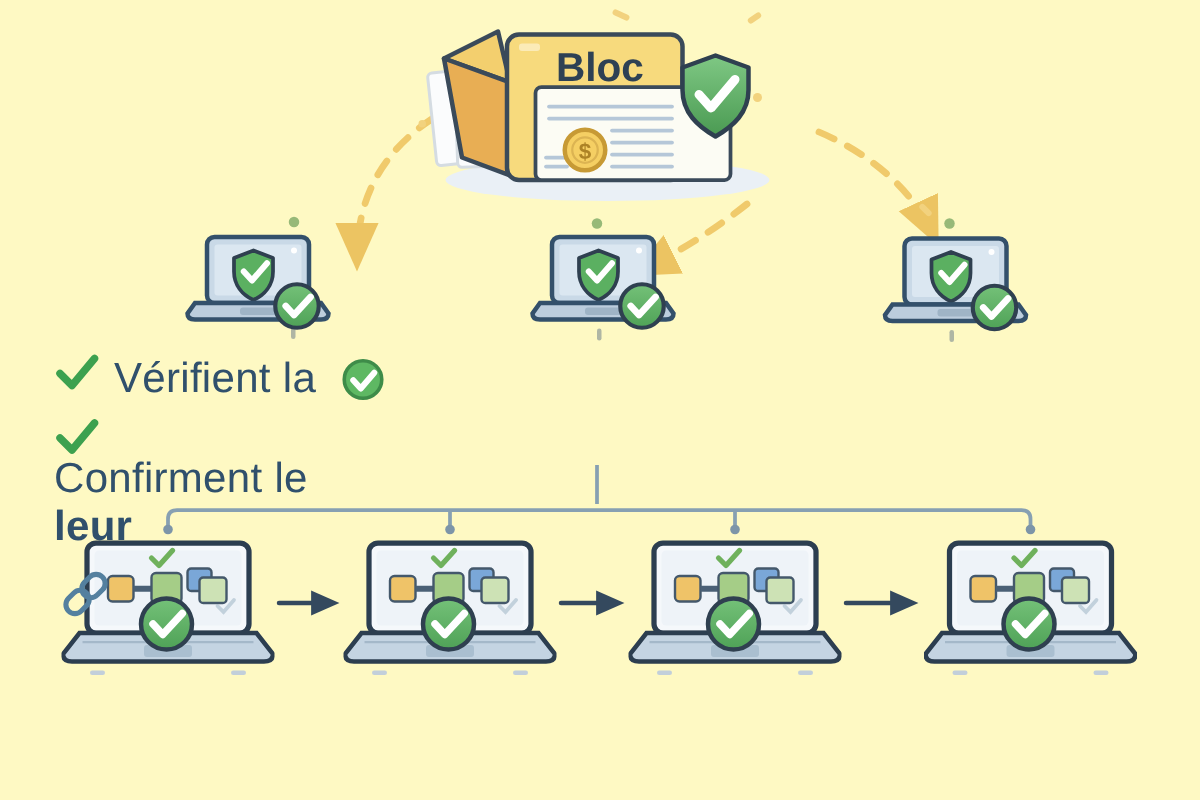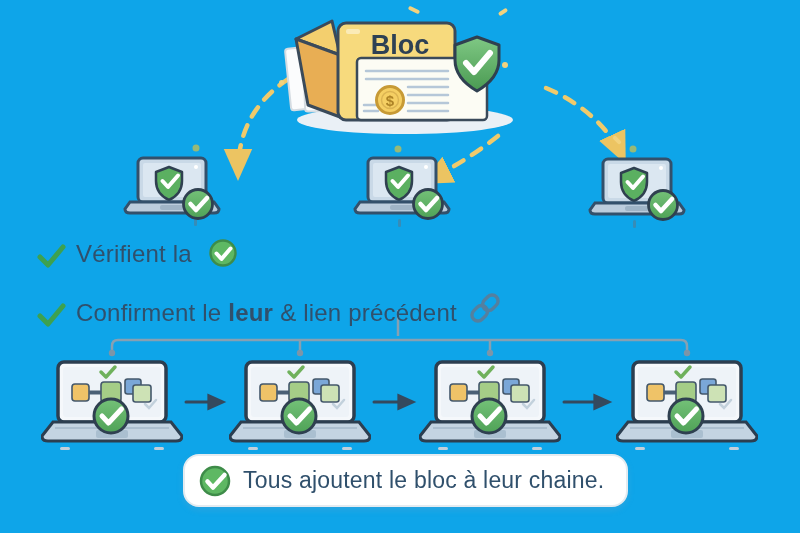--- a/index.html
+++ b/index.html
@@ -1,27 +1,27 @@
 <!DOCTYPE html>
 <html><head>
 <meta charset="utf-8">
 <style>
   html,body{margin:0;padding:0;background:#ffffff;}
-  .canvas{position:relative;width:800px;height:533px;background:#0ea5e9;overflow:hidden;
+  .canvas{position:relative;width:800px;height:533px;background:#fef9c3;overflow:hidden;
           font-family:"Liberation Sans",sans-serif;}
   svg{display:block}
   svg text{font-family:"Liberation Sans",sans-serif;}
   .overlay{position:absolute;left:0;top:0;z-index:1;}
   .art{position:absolute;z-index:2;}
-  .vline{position:absolute;left:36px;z-index:3;display:flex;align-items:flex-end;
-         color:#30506c;font-size:24px;letter-spacing:.2px;}
+  .vline{position:absolute;left:36px;z-index:3;display:flex;align-items:flex-start;
+         color:#30506c;font-size:28px;letter-spacing:.2px;}
   .vline .t{margin-right:7px;font-weight:500;}
   .vline .b{margin-right:7px;font-weight:bold;}
   .vline1{top:236px;}
-  .vline2{top:279px;}
+  .vline2{top:279px;flex-direction:column;}
   .lead-check{margin-right:10px;}
   .inline-badge{margin-left:2px;margin-top:2px;}
   .chain-icon{margin-left:2px;margin-top:10px;}
   .footer-box{position:absolute;left:183px;top:454px;width:445px;height:53px;z-index:3;
               background:#ffffff;border:2px solid #e4ebf0;border-radius:16px;
               box-shadow:0 3px 6px rgba(140,165,190,.22);
               display:flex;align-items:center;padding-left:13px;box-sizing:border-box;}
   .footer-text{margin-left:11px;color:#30506c;font-size:23px;font-weight:500;letter-spacing:.2px;}
   .confetti{position:absolute;background:#f2d27e;border-radius:3px;z-index:1;}
 </style>
@@ -194,21 +194,20 @@
       <path d="M8.5 15.5 L13.5 21 L22.5 10.5" fill="none" stroke="#ffffff" stroke-width="4" stroke-linecap="round" stroke-linejoin="round"></path>
     </svg>
   </div>
 
   <div class="vline vline2">
     <svg class="lead-check" width="30" height="24" viewBox="0 0 30 24">
       <path d="M4 13 L12 21 L27 3" fill="none" stroke="#3da14f" stroke-width="5" stroke-linecap="round" stroke-linejoin="round"></path>
     </svg>
     <span class="t">Confirment le</span>
     <span class="b">leur</span>
-    <span class="t">&amp; lien précédent</span>
     <svg class="chain-icon" width="38" height="38" viewBox="0 0 38 38">
       <g transform="rotate(-45 19 19)" fill="none" stroke="#54809f" stroke-width="3.4">
         <rect x="3" y="13" width="17" height="12" rx="6"></rect>
         <rect x="18" y="13" width="17" height="12" rx="6"></rect>
       </g>
     </svg>
   </div>
 
   <svg class="art" style="left:41px;top:360px" width="142" height="88" viewBox="0 0 142 88">
     <rect x="17" y="2" width="108" height="60" rx="6" fill="#f5f8fb" stroke="#2c3e50" stroke-width="3.5"></rect>
@@ -284,27 +283,20 @@
     <path d="M104 44 L108 48 L115 40" fill="none" stroke="#9fb4c4" stroke-width="2.5" stroke-linecap="round" opacity=".55"></path>
     <path d="M12 62 L130 62 L141 76 Q141 81 135 81 L7 81 Q1 81 1 76 Z" fill="#c4d4e2" stroke="#2c3e50" stroke-width="3"></path>
     <line x1="14" y1="68" x2="128" y2="68" stroke="#9db2c4" stroke-width="1.5" opacity=".8"></line>
     <rect x="55" y="70" width="32" height="8" rx="2" fill="#aabfd0"></rect>
     <g>
       <circle cx="70" cy="56" r="17" fill="url(#gb)" stroke="#2f4050" stroke-width="3"></circle>
       <path d="M61 56 L67.5 63 L80.5 49" fill="none" stroke="#ffffff" stroke-width="5" stroke-linecap="round" stroke-linejoin="round"></path>
     </g>
   </svg>
 
-  <div class="footer-box">
-    <svg width="34" height="34" viewBox="0 0 34 34">
-      <circle cx="17" cy="17" r="14" fill="#5eb863" stroke="#3e8c49" stroke-width="2.5"></circle>
-      <path d="M9.5 17.5 L15 23.5 L26.5 11" fill="none" stroke="#ffffff" stroke-width="4.5" stroke-linecap="round" stroke-linejoin="round"></path>
-    </svg>
-    <span class="footer-text">Tous ajoutent le bloc à leur chaine.</span>
-  </div>
 
   <div class="confetti" style="left:408px;top:8px;width:12px;height:4px;transform:rotate(25deg)"></div>
   <div class="confetti" style="left:498px;top:10px;width:10px;height:4px;transform:rotate(-35deg)"></div>
   <div class="confetti" style="left:502px;top:62px;width:6px;height:6px;border-radius:50%"></div>
   <div class="confetti" style="left:279px;top:80px;width:5px;height:5px;border-radius:50%"></div>
   <div class="confetti" style="left:612px;top:138px;width:10px;height:4px;transform:rotate(45deg)"></div>
 
 </div>
 
 </body></html>

